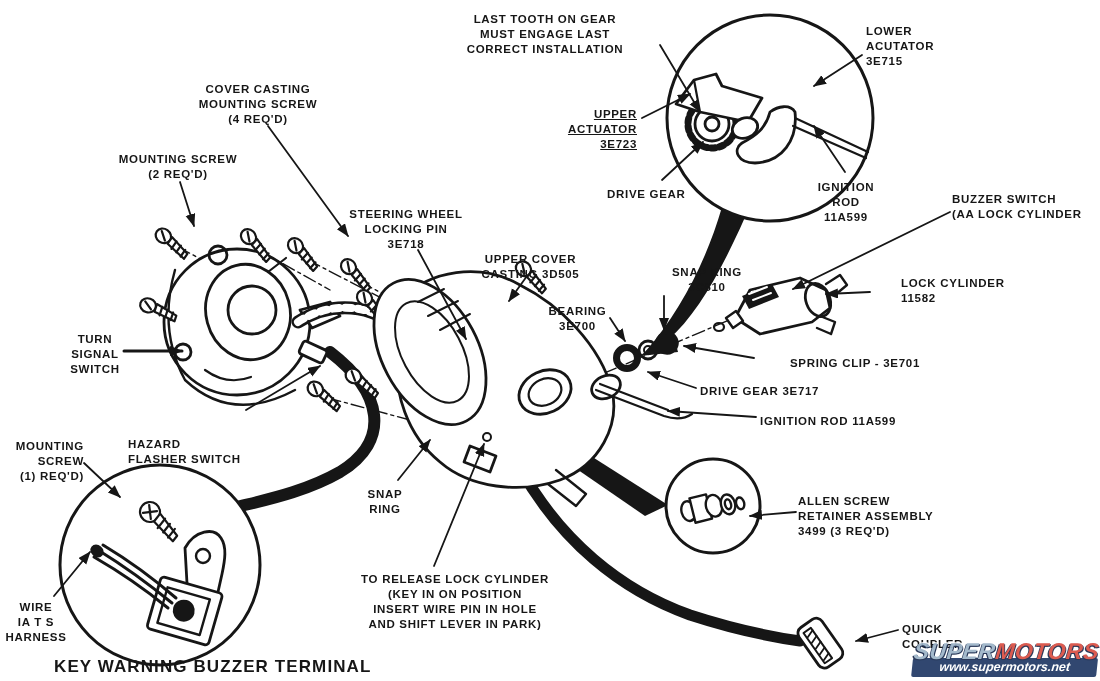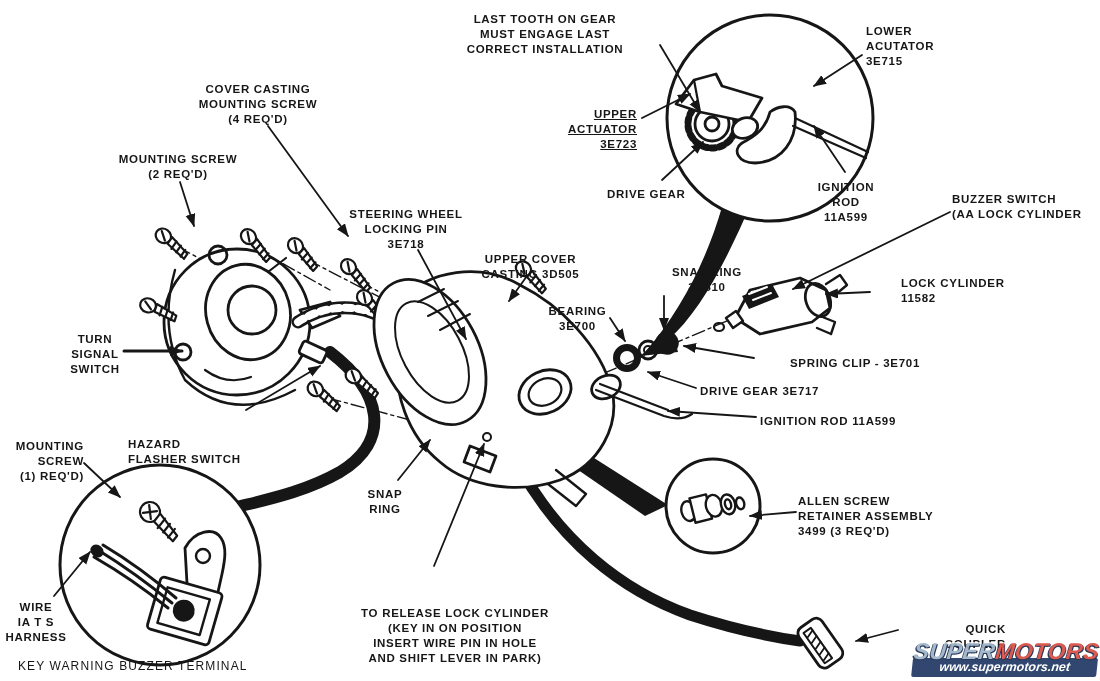--- a/index.html
+++ b/index.html
@@ -3,21 +3,21 @@
 <meta charset="utf-8">
 <style>
   html,body{margin:0;padding:0;background:#ffffff;}
   .canvas{position:relative;width:1100px;height:681px;background:#ffffff;overflow:hidden;
           font-family:"Liberation Sans",sans-serif;}
   .diagram-svg{position:absolute;left:0;top:0;}
   .label-layer{position:absolute;left:0;top:4px;width:1100px;height:681px;}
   .lbl{position:absolute;font:700 11.5px/15px "Liberation Sans",sans-serif;
        letter-spacing:.7px;color:#161616;}
   .lbl div{white-space:nowrap;}
-  .lbl.emph{font-size:12px;font-weight:400;letter-spacing:1.1px;}
+  .lbl.emph{font-size:17px;font-weight:700;letter-spacing:1.1px;margin-left:36px;}
   
   .watermark{position:absolute;right:2px;bottom:4px;opacity:.93;
              transform:skewX(-6deg);text-align:center;}
   .wm-top{font:900 23px/22px "Liberation Sans",sans-serif;font-style:italic;
           letter-spacing:.5px;margin-bottom:-4px;position:relative;z-index:2;
           text-shadow:1px 1px 0 #1b2b4d,-1px 1px 0 #1b2b4d,1px -1px 0 #fff;}
   .wm-super{color:#9db4c8;}
   .wm-motors{color:#d94f43;}
   .wm-band{background:#223a66;color:#ffffff;font:700 12.5px/16px "Liberation Sans",sans-serif;
            font-style:italic;padding:1px 10px 2px 10px;border-radius:2px;position:relative;z-index:1;}
@@ -363,32 +363,32 @@
         <div>IA T S</div>
         <div>HARNESS</div>
       </div>
       <div class="lbl emph" style="left: 18px; top: 655px; width: 270px; text-align: left;">
         <div>KEY WARNING  BUZZER TERMINAL</div>
       </div>
       <div class="lbl" style="left: 360px; top: 483px; width: 50px; text-align: center;">
         <div>SNAP</div>
         <div>RING</div>
       </div>
-      <div class="lbl" style="left: 348px; top: 568px; width: 214px; text-align: center; margin-top: 34px;">
+      <div class="lbl" style="left: 348px; top: 568px; width: 214px; text-align: center;">
         <div>TO RELEASE LOCK CYLINDER</div>
         <div>(KEY IN ON POSITION</div>
         <div>INSERT WIRE PIN IN HOLE</div>
         <div>AND SHIFT LEVER IN PARK)</div>
       </div>
       <div class="lbl" style="left: 798px; top: 490px; width: 155px; text-align: left;">
         <div>ALLEN SCREW</div>
         <div>RETAINER ASSEMBLY</div>
         <div>3499  (3 REQ'D)</div>
       </div>
-      <div class="lbl" style="left: 902px; top: 618px; width: 80px; text-align: right; margin-left: 24px;">
+      <div class="lbl" style="left: 902px; top: 618px; width: 80px; text-align: left;">
         <div>QUICK</div>
         <div>COUPLER</div>
       </div>
     </div>
 
   <div class="watermark">
     <div class="wm-top"><span class="wm-super">SUPER</span><span class="wm-motors">MOTORS</span></div>
     <div class="wm-band">www.supermotors.net</div>
   </div>
 

